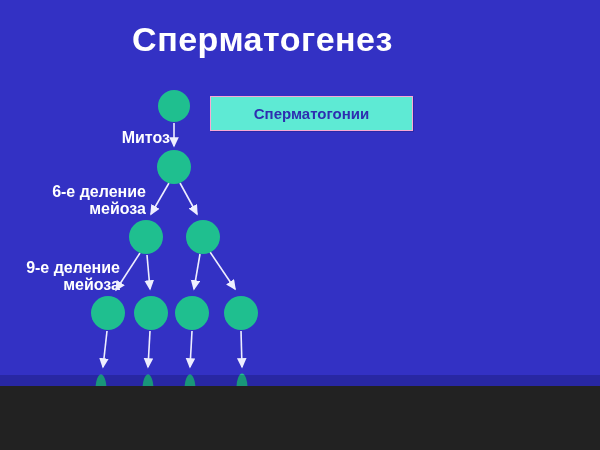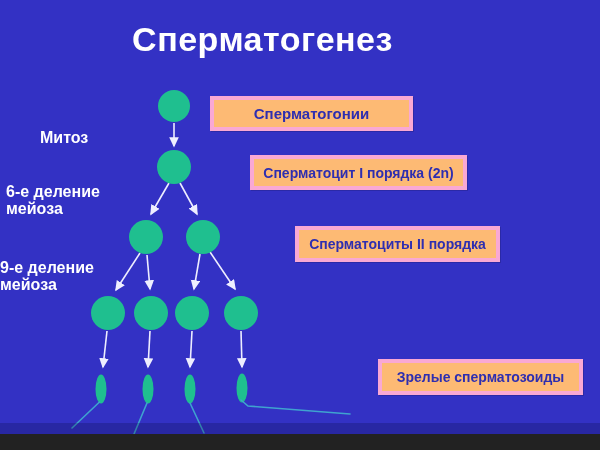--- a/index.html
+++ b/index.html
@@ -1,41 +1,41 @@
 <!DOCTYPE html>
 <html style="--background: #3331c4; --cell: #1fbf8f; --arrow: #eeeeff; --tail: #3fa3cf; --box_text: #2e2eb0;"><head>
 <meta charset="utf-8">
 <style>
   html,body{margin:0;padding:0;background:#222;}
   .slide{
     position:relative;
-    width:600px;height:434px;
+    width:600px;height:386px;
     background:var(--background,#3331c4);
     overflow:hidden;
     font-family:"Liberation Sans", sans-serif;
   }
   .title{
     position:absolute;left:0;top:20px;width:525px;
     text-align:center;
     color:#ffffff;font-size:34px;font-weight:bold;
     letter-spacing:.5px;
   }
   .stage-label{
     position:absolute;
     color:#ffffff;font-weight:bold;font-size:16px;
-    text-align:left;line-height:17px;
+    text-align:right;line-height:17px;
     white-space:pre-line;
   }
   .lbl-mitosis{left:40px;top:129px;width:130px;}
   .lbl-meiosis1{left:6px;top:183px;width:140px;}
   .lbl-meiosis2{left:0px;top:259px;width:120px;}
   .stage-box{
     position:absolute;
-    background:#fdba74;
-    border:4px solid #f9a8d4;
+    background:#5eead4;
+    border:1px solid #f9a8d4;
     box-sizing:border-box;
     display:flex;align-items:center;justify-content:center;
     color:var(--box_text,#2e2eb0);
     font-weight:bold;font-size:14px;
     box-shadow:1px 1px 0 rgba(20,20,80,.25);
   }
   .box1{left:210px;top:96px;width:203px;height:35px;font-size:15px;}
   .box2{left:250px;top:155px;width:217px;height:35px;}
   .box3{left:295px;top:226px;width:205px;height:36px;}
   .box4{left:342px;top:297px;width:201px;height:36px;}
@@ -120,24 +120,15 @@
       <g>
         <ellipse class="cell" cx="242" cy="388" rx="5.5" ry="14.5"></ellipse>
         <path class="tail" d="M241,400 L248,406 L350,414"></path>
       </g>
     </g>
   </svg>
 
   <div class="stage-box box1">
     <span>Сперматогонии</span>
   </div>
-  <div class="stage-box box2">
-    <span>Сперматоцит I порядка (2n)</span>
-  </div>
-  <div class="stage-box box3">
-    <span>Сперматоциты II порядка</span>
-  </div>
-  <div class="stage-box box5">
-    <span>Зрелые сперматозоиды</span>
-  </div>
 
   <div class="bottom-shade"></div>
 </div>
 
 </body></html>

